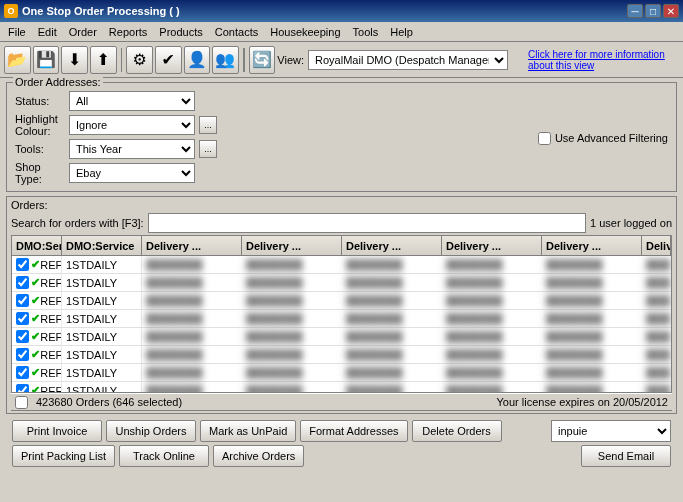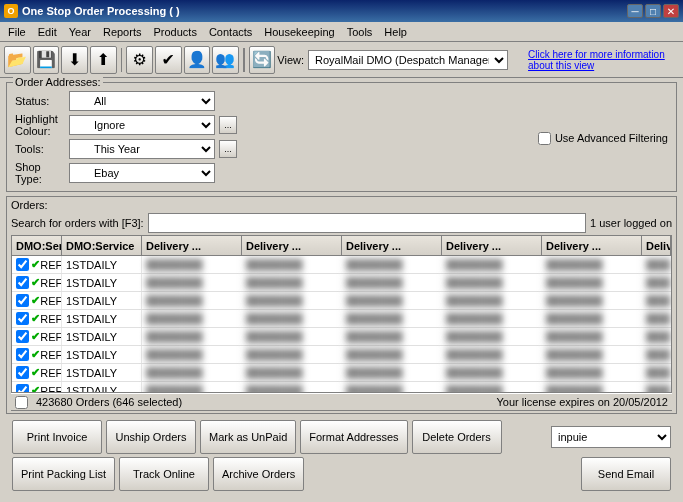--- a/index.html
+++ b/index.html
@@ -149,22 +149,22 @@
     .form-label {
       width: 50px;
       font-size: 11px;
       text-align: left;
     }
     .form-combo {
       height: 20px;
       font-size: 11px;
       border: 1px solid #808080;
       background: white;
-      padding: 0 20px;
-      width: 146px;
+      padding: 0 2px;
+      width: 126px;
     }
     .form-btn-small {
       width: 18px; height: 18px;
       border: 1px solid #808080;
       background: linear-gradient(to bottom, #ffffff, #d4d0c8);
       font-size: 9px;
       cursor: pointer;
       display: flex; align-items: center; justify-content: center;
     }
     .checkbox-row {
@@ -304,21 +304,21 @@
       display: flex;
       flex-direction: column;
       gap: 3px;
     }
     .btn-row {
       display: flex;
       gap: 4px;
       align-items: center;
     }
     .action-btn {
-      height: 34px;
+      height: 22px;
       min-width: 90px;
       border: 1px solid #808080;
       background: linear-gradient(to bottom, #ffffff, #d4d0c8);
       font-size: 11px;
       cursor: pointer;
       padding: 0 8px;
       border-radius: 2px;
       white-space: nowrap;
     }
     .input-combo {
@@ -356,21 +356,21 @@
   <div class="title-buttons">
     <div class="title-btn">─</div>
     <div class="title-btn">□</div>
     <div class="title-btn close">✕</div>
   </div>
 </div>
 
 <div class="menu-bar">
   <span class="menu-item">File</span>
   <span class="menu-item">Edit</span>
-  <span class="menu-item">Year</span>
+  <span class="menu-item">Order</span>
   <span class="menu-item">Reports</span>
   <span class="menu-item">Products</span>
   <span class="menu-item">Contacts</span>
   <span class="menu-item">Housekeeping</span>
   <span class="menu-item">Tools</span>
   <span class="menu-item">Help</span>
 </div>
 
 <div class="toolbar">
   <div class="toolbar-btn">

